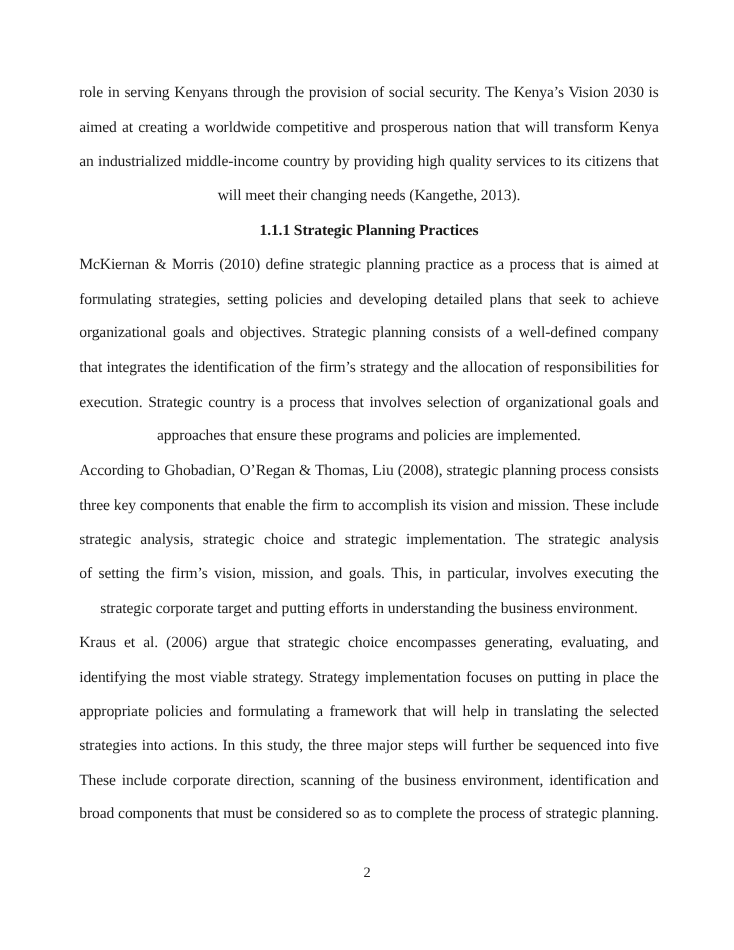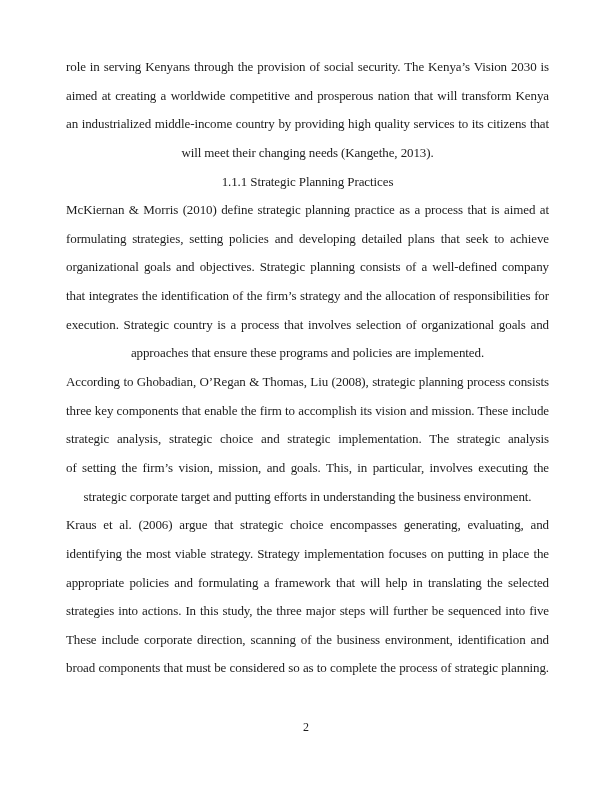--- a/index.html
+++ b/index.html
@@ -14,21 +14,21 @@
     position: relative;
     width: 612px;
     height: 792px;
     background: #ffffff;
     font-family: "Liberation Serif", "DejaVu Serif", serif;
     color: #1c1c1c;
   }
   .doc-body {
     position: absolute;
     left: 66px;
-    top: 53px;
+    top: 63px;
     width: 483px;
     font-size: 13px;
     letter-spacing: -0.1px;
   }
   .paragraph { margin: 0; padding: 0; }
   .line {
     height: 28.65px;
     line-height: 28.65px;
     overflow: hidden;
     text-align: justify;
@@ -36,21 +36,21 @@
   }
   
   .line.just::after {
     content: "";
     display: inline-block;
     width: 100%;
     height: 0;
   }
   .line.unjust { text-align: center; }
   .heading {
-    font-weight: normal;
+    font-weight: bold;
     text-align: left;
   }
   .footer {
     position: absolute;
     left: 0;
     top: 717px;
     width: 612px;
     text-align: center;
     font-size: 12px;
     line-height: 20px;

